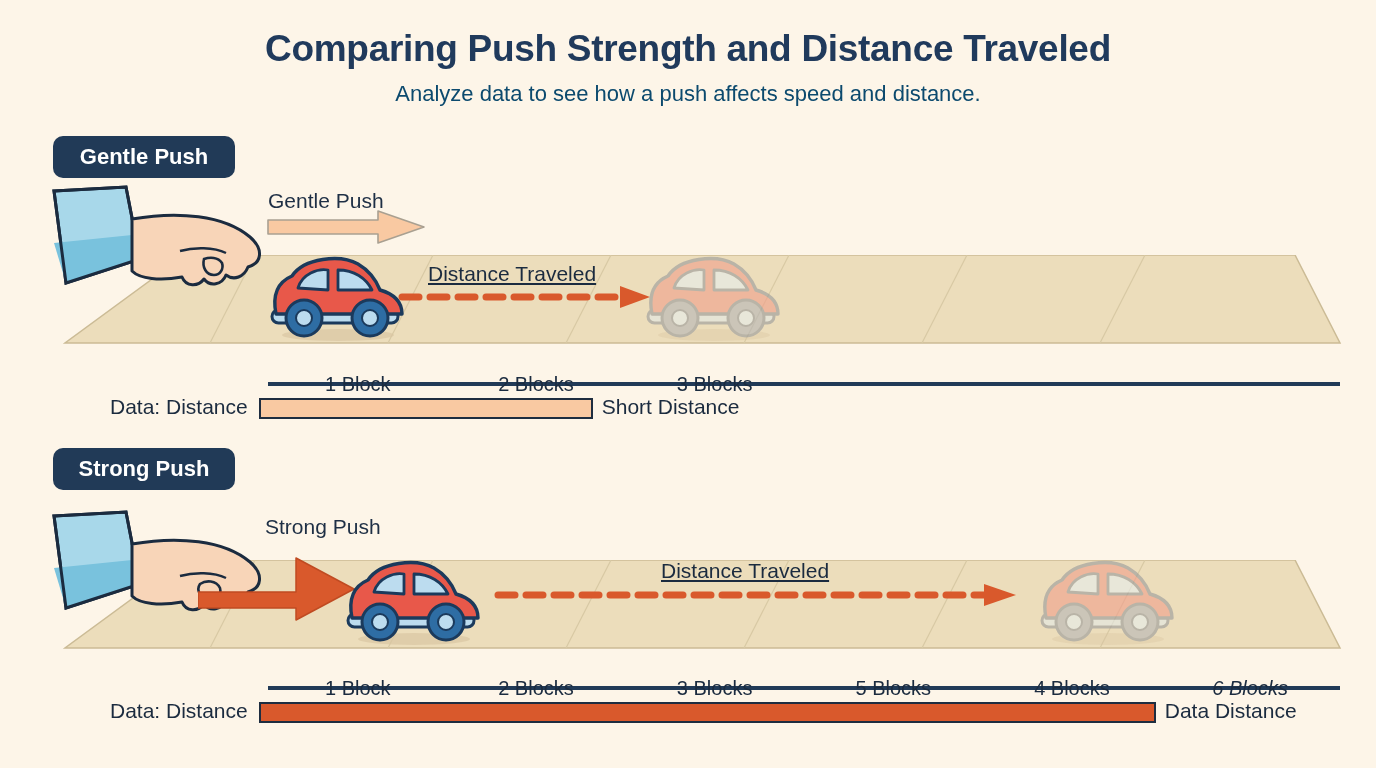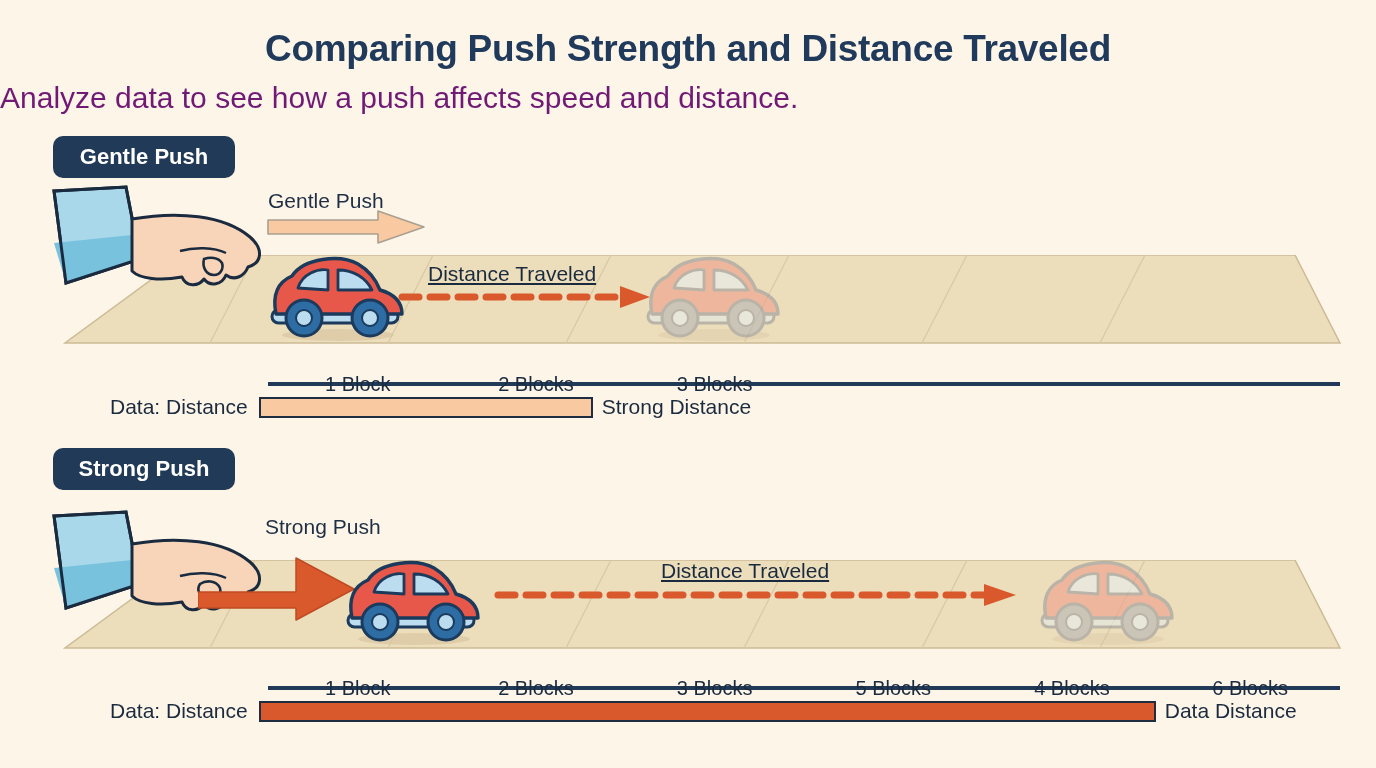--- a/index.html
+++ b/index.html
@@ -12,22 +12,22 @@
   #stage{position:absolute;inset:0;width:1376px;height:703px;}
   .abs{position:absolute;}
 
   
   #title{
     left:0;top:28px;width:1376px;text-align:center;
     font-size:37px;font-weight:bold;color:#203a5c;
     letter-spacing:-0.3px;
   }
   #subtitle{
-    left:0;top:81px;width:1376px;text-align:left;
-    font-size:30px;color:#701a75;
+    left:0;top:81px;width:1376px;text-align:center;
+    font-size:22px;color:#0c4a6e;
   }
 
   
   .badge{
     background:#213a57;color:#ffffff;
     border-radius:10px;
     font-size:22px;font-weight:bold;
     display:flex;align-items:center;justify-content:center;
     height:42px;padding:0 18px;
     box-sizing:border-box;
@@ -45,21 +45,21 @@
     border-right-width:1px;border-left-width:1px;
     font-size:20px;color:#1b2b3f;
     display:flex;align-items:center;justify-content:center;
     box-sizing:border-box;
     margin-top:32px;
   }
   .blk:first-child{border-left-width:2px;}
   .blk:last-child{border-right-width:2px;}
 
   
-  .data-row{display:flex;align-items:center;}
+  .data-row{display:flex;align-items:flex-end;}
   .data-lbl{font-size:21px;color:#1b2b3f;white-space:nowrap;}
   .bar{
     border:2px solid #1e2d40;
     height:21px;box-sizing:border-box;
   }
   .bar.short{background:#f9c9a2;}
   .bar.long{background:#d9592c;}
   .bar-cap{font-size:21px;color:#1b2b3f;white-space:nowrap;}
 </style>
 </head>
@@ -137,21 +137,21 @@
       <div class="blk" style="width: 16.6667%;">2 Blocks</div>
       <div class="blk" style="width: 16.6667%;">3 Blocks</div>
       <div class="blk" style="width: 16.6667%;"></div>
       <div class="blk" style="width: 16.6667%;"></div>
       <div class="blk" style="width: 16.6667%;"></div>
     </div>
 
   <div class="abs data-row" style="left:110px;top:395px;">
     <span class="data-lbl">Data: Distance</span>
     <span class="bar short" id="bar-gentle" style="width: 334px; margin-left: 11px; background: rgb(249, 201, 162);"></span>
-    <span class="bar-cap" style="margin-left:9px;">Strong Distance</span>
+    <span class="bar-cap" style="margin-left:9px;">Short Distance</span>
   </div>
 
   <div class="abs badge" style="left:53px;top:448px;width:182px;">Strong Push</div>
 
   <svg class="abs" style="left:50px;top:560px;" width="1300" height="95">
     <polygon points="135,0 1245,0 1290,88 15,88" fill="#ecddbb" stroke="#cbbb95" stroke-width="1.5"></polygon>
     <line x1="205" y1="0" x2="160" y2="88" stroke="#d8c9a4" stroke-width="1.2"></line>
     <line x1="383" y1="0" x2="338" y2="88" stroke="#d8c9a4" stroke-width="1.2"></line>
     <line x1="561" y1="0" x2="516" y2="88" stroke="#d8c9a4" stroke-width="1.2"></line>
     <line x1="739" y1="0" x2="694" y2="88" stroke="#d8c9a4" stroke-width="1.2"></line>
@@ -208,21 +208,21 @@
     <circle cx="108" cy="66" r="18" fill="#b7b7b7" stroke="#9b9b9b" stroke-width="3"></circle>
     <circle cx="108" cy="66" r="8" fill="#e7eeec" stroke="#9b9b9b" stroke-width="2"></circle>
   </svg>
 
   <div class="abs ruler" id="ruler-strong" style="left:268px;top:654px;width:1072px;">
       <div class="blk" style="width: 16.6667%;">1 Block</div>
       <div class="blk" style="width: 16.6667%;">2 Blocks</div>
       <div class="blk" style="width: 16.6667%;">3 Blocks</div>
       <div class="blk" style="width: 16.6667%;">5 Blocks</div>
       <div class="blk" style="width: 16.6667%;">4 Blocks</div>
-      <div class="blk" style="width: 16.6667%;">6 Blocks</div>
+      <div class="blk" style="width: 16.6667%; font-style: italic;">6 Blocks</div>
     </div>
 
   <div class="abs data-row" style="left:110px;top:699px;">
     <span class="data-lbl">Data: Distance</span>
     <span class="bar long" id="bar-strong" style="width: 897px; margin-left: 11px; background: rgb(217, 89, 44);"></span>
     <span class="bar-cap" style="margin-left:9px;">Data Distance</span>
   </div>
 
 </div>
 

